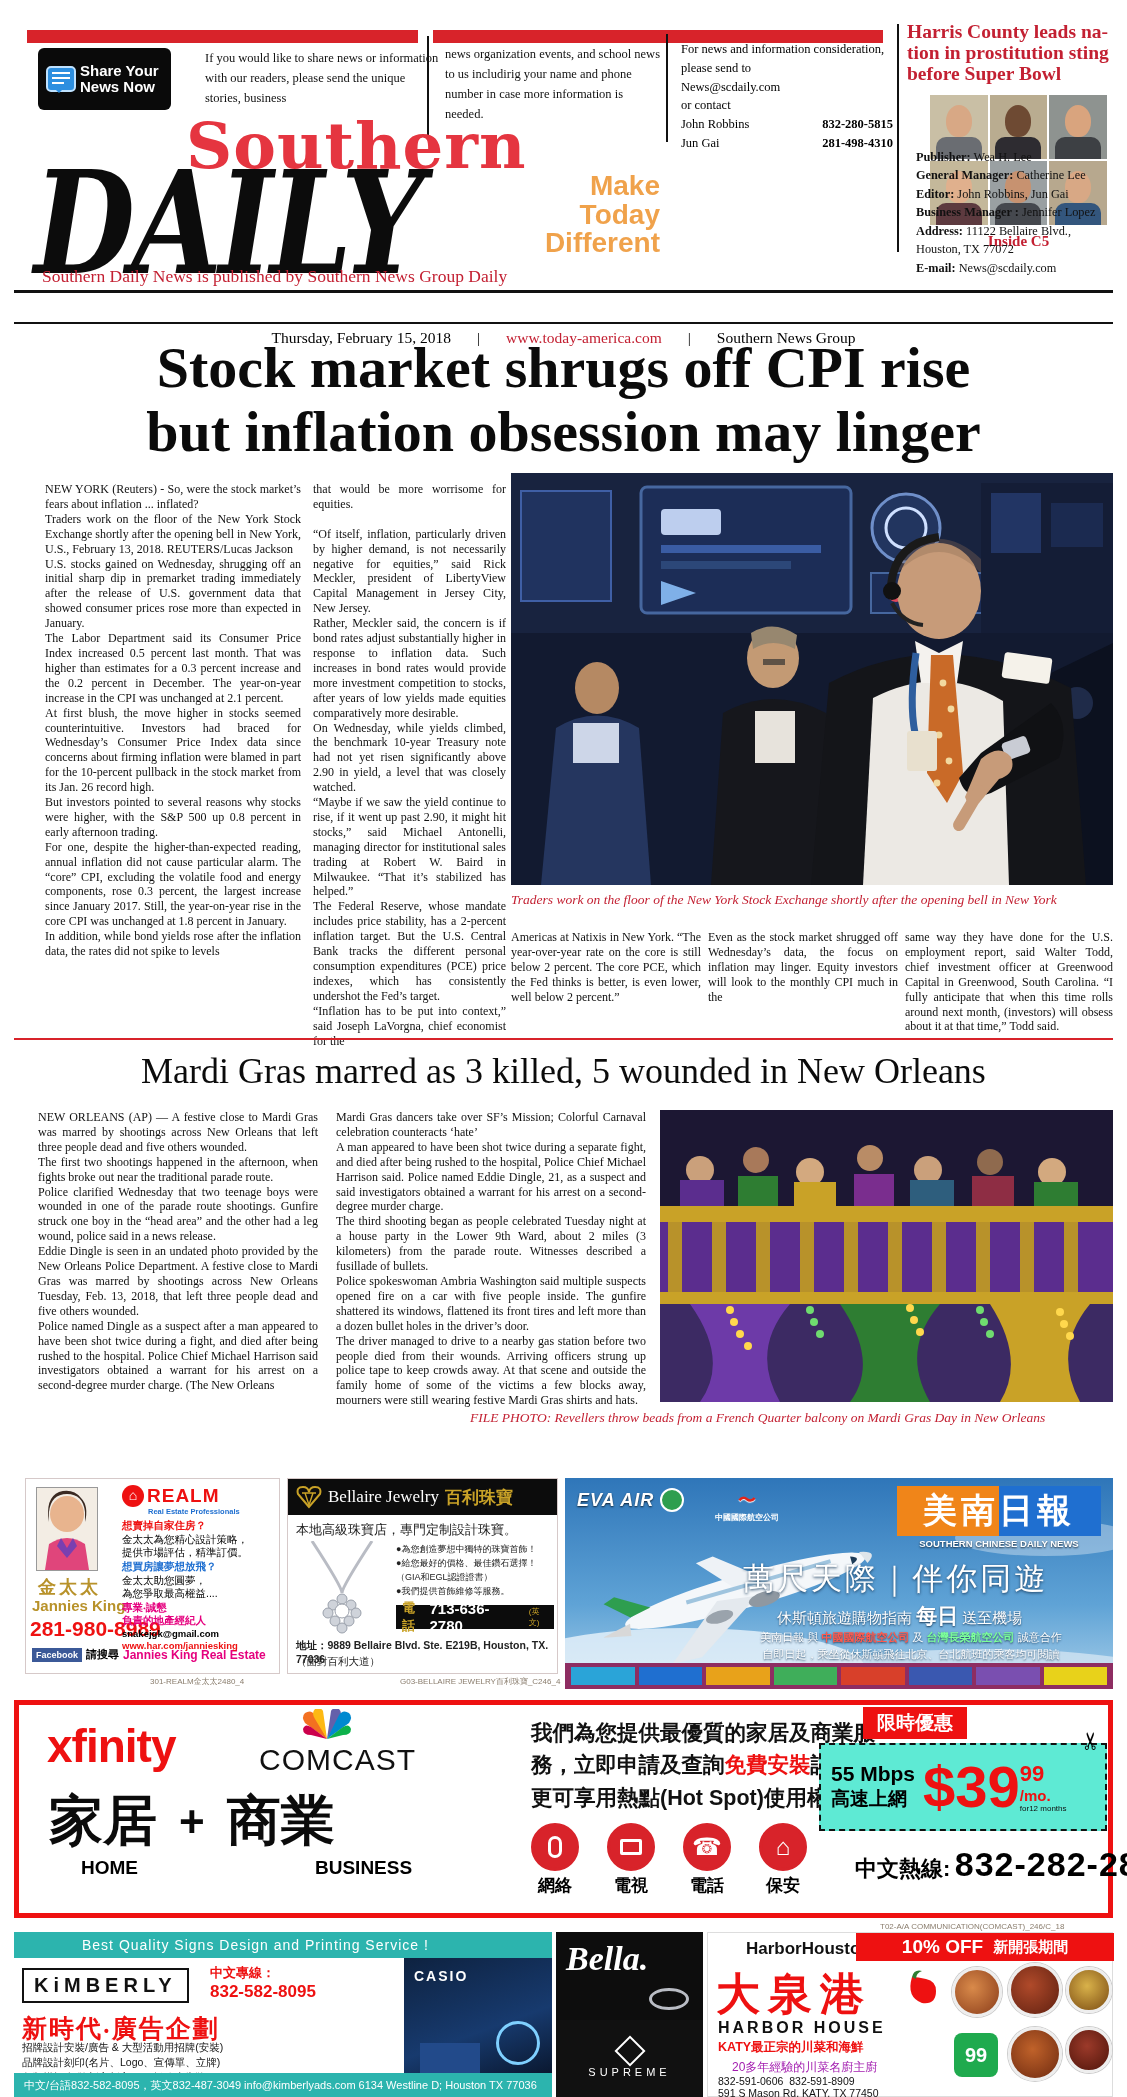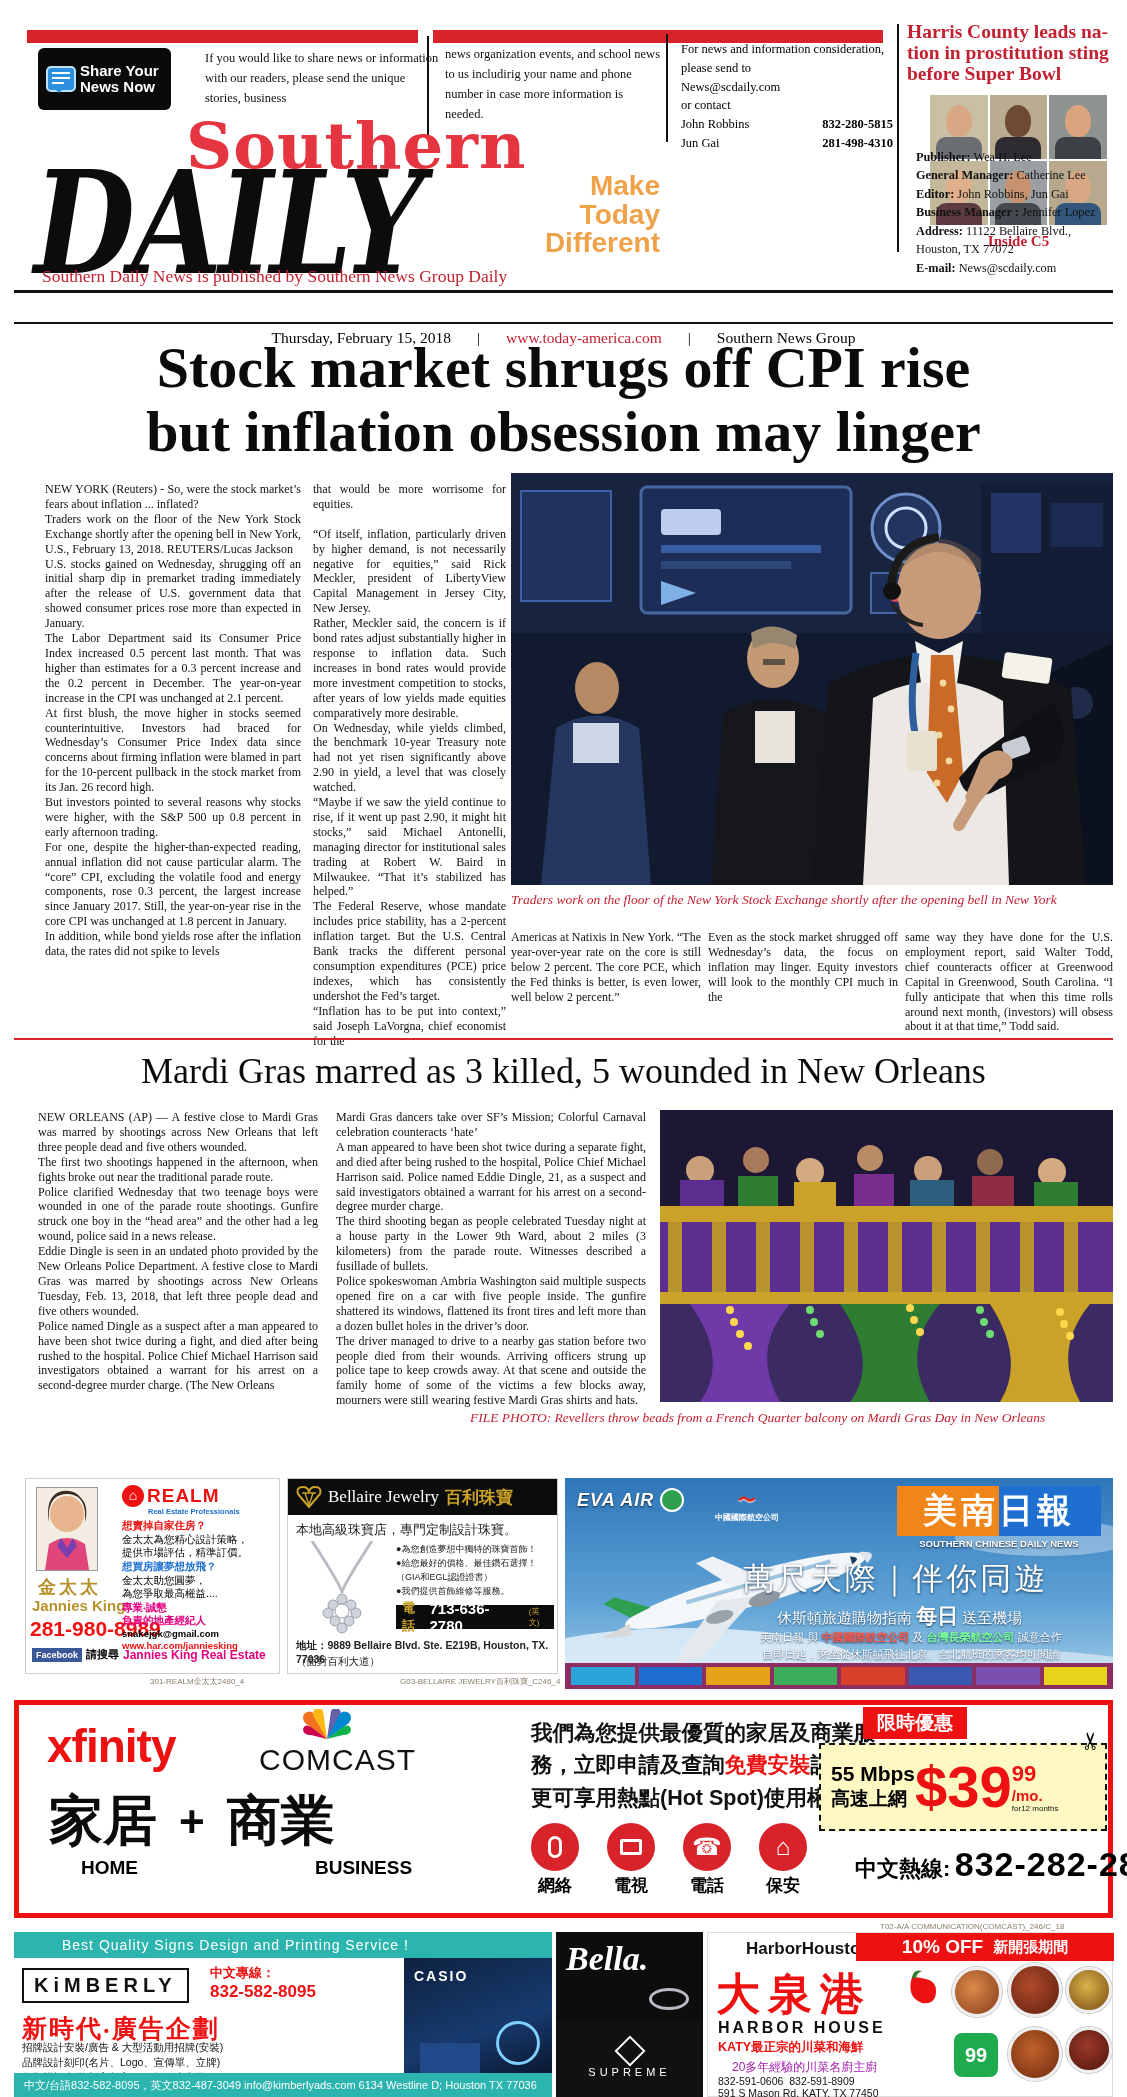--- a/index.html
+++ b/index.html
@@ -218,21 +218,21 @@
       <path d="M468 318 L448 352" stroke="#c79b79" stroke-width="12" stroke-linecap="round"></path>
       <rect x="492" y="182" width="48" height="26" rx="3" fill="#f5f2ea" transform="rotate(8 516 195)"></rect>
       <path d="M405 180 Q398 230 404 260" stroke="#2e5e9e" stroke-width="7" fill="none"></path>
       <rect x="396" y="258" width="30" height="40" rx="3" fill="#e8e0ce"></rect>
     </svg>
   </div>
   <div class="abs caption" style="left:511px;top:892px;width:602px;">Traders work on the floor of the New York Stock Exchange shortly after the opening bell in New York</div>
 
   <div class="abs body-text" style="left:511px;top:930px;width:190px;">Americas at Natixis in New York. “The year-over-year rate on the core is still below 2 percent. The core PCE, which the Fed thinks is better, is even lower, well below 2 percent.”</div>
   <div class="abs body-text" style="left:708px;top:930px;width:190px;">Even as the stock market shrugged off Wednesday’s data, the focus on inflation may linger. Equity investors will look to the monthly CPI much in the</div>
-  <div class="abs body-text" style="left:905px;top:930px;width:208px;">same way they have done for the U.S. employment report, said Walter Todd, chief counteracts officer at Greenwood Capital in Greenwood, South Carolina. “I fully anticipate that when this time rolls around next month, (investors) will obsess about it at that time,” Todd said.</div>
+  <div class="abs body-text" style="left:905px;top:930px;width:208px;">same way they have done for the U.S. employment report, said Walter Todd, chief investment officer at Greenwood Capital in Greenwood, South Carolina. “I fully anticipate that when this time rolls around next month, (investors) will obsess about it at that time,” Todd said.</div>
 
   <div class="abs" style="left:14px;top:1038px;width:1099px;height:2px;background:#d8232a;"></div>
 
   <div class="abs h2" style="left:14px;top:1050px;width:1099px;">Mardi Gras marred as 3 killed, 5 wounded in New Orleans</div>
 
   <div class="abs body-text" style="left:38px;top:1110px;width:280px;">NEW ORLEANS (AP) — A festive close to Mardi Gras was marred by shootings across New Orleans that left three people dead and five others wounded.
 The first two shootings happened in the afternoon, when fights broke out near the traditional parade route.
 Police clarified Wednesday that two teenage boys were wounded in one of the parade route shootings. Gunfire struck one boy in the “head area” and the other had a leg wound, police said in a news release.
 Eddie Dingle is seen in an undated photo provided by the New Orleans Police Department. A festive close to Mardi Gras was marred by shootings across New Orleans Tuesday, Feb. 13, 2018, that left three people dead and five others wounded.
 Police named Dingle as a suspect after a man appeared to have been shot twice during a fight, and died after being rushed to the hospital. Police Chief Michael Harrison said investigators obtained a warrant for his arrest on a second-degree murder charge. (The New Orleans</div>
@@ -489,40 +489,40 @@
       <div>
           <div class="circ-ic">⌂</div>
           <div class="ic-label">保安</div>
         </div>
     </div>
     <div class="abs cn" style="left:836px;top:140px;white-space:nowrap;">
       <span style="font-size:22px;font-weight:bold;">中文熱線:</span>
       <span class="sans" style="font-size:34px;font-weight:bold;letter-spacing:1px;">832-282-2882</span>
     </div>
     <div class="abs cn" style="left:844px;top:2px;background:#e11;color:#fff;font-size:19px;font-weight:bold;padding:3px 14px;">限時優惠</div>
-    <div class="abs" style="left:800px;top:38px;width:288px;height:88px;border:2px dashed #111;display:flex;align-items:center;padding:6px 10px;background:#fef9c3;">
+    <div class="abs" style="left:800px;top:38px;width:288px;height:88px;border:2px dashed #111;display:flex;align-items:center;gap:8px;padding:6px 10px;background:#5eead4;">
       <div class="cn" style="font-weight:bold;">
         <div class="sans" style="font-size:21px;">55 Mbps</div>
         <div style="font-size:19px;">高速上網</div>
       </div>
       <div style="color:#e11;font-family:'Liberation Sans',sans-serif;display:flex;align-items:flex-start;">
         <span style="font-size:58px;font-weight:bold;line-height:.9;">$39</span>
         <span style="display:inline-block;">
           <span style="font-size:22px;font-weight:bold;display:block;">99</span>
           <span style="font-size:15px;font-weight:bold;display:block;">/mo.</span>
           <span style="font-size:8px;color:#111;display:block;">for12 months</span>
         </span>
       </div>
     </div>
     <div class="abs" style="left:1062px;top:22px;font-size:24px;transform:rotate(-90deg);">✂</div>
   </div>
   <div class="abs idline" style="left:880px;top:1922px;">T02-A/A COMMUNICATION(COMCAST)_246/C_18</div>
 
   <div class="abs" style="left:14px;top:1932px;width:538px;height:165px;background:#fff;">
-    <div class="tealbar" style="height:26px;font-size:14px;display:flex;align-items:center;padding-left:48px;letter-spacing:1px;">Best Quality Signs Design and Printing Service !</div>
+    <div class="tealbar" style="height:26px;font-size:14px;display:flex;align-items:center;padding-left:68px;letter-spacing:1px;">Best Quality Signs Design and Printing Service !</div>
     <div class="abs sans" style="left:8px;top:36px;border:2px solid #111;padding:4px 10px;font-size:20px;font-weight:bold;letter-spacing:5px;color:#111;">KiMBERLY</div>
     <div class="abs cn" style="left:196px;top:32px;color:#e11;font-weight:bold;">
       <div style="font-size:13px;">中文專線：</div>
       <div class="sans" style="font-size:17px;">832-582-8095</div>
     </div>
     <div class="abs cn" style="left:8px;top:78px;font-size:25px;font-weight:bold;color:#e11;letter-spacing:2px;">新時代‧廣告企劃</div>
     <div class="abs cn" style="left:8px;top:108px;font-size:10.5px;line-height:1.45;color:#111;">
       <div>招牌設計安裝/廣告 &amp; 大型活動用招牌(安裝)</div>
       <div>品牌設計刻印(名片、Logo、宣傳單、立牌)</div>
       <div>各類橫幅/招牌刻字割字/LED燈箱廣告牌</div>

